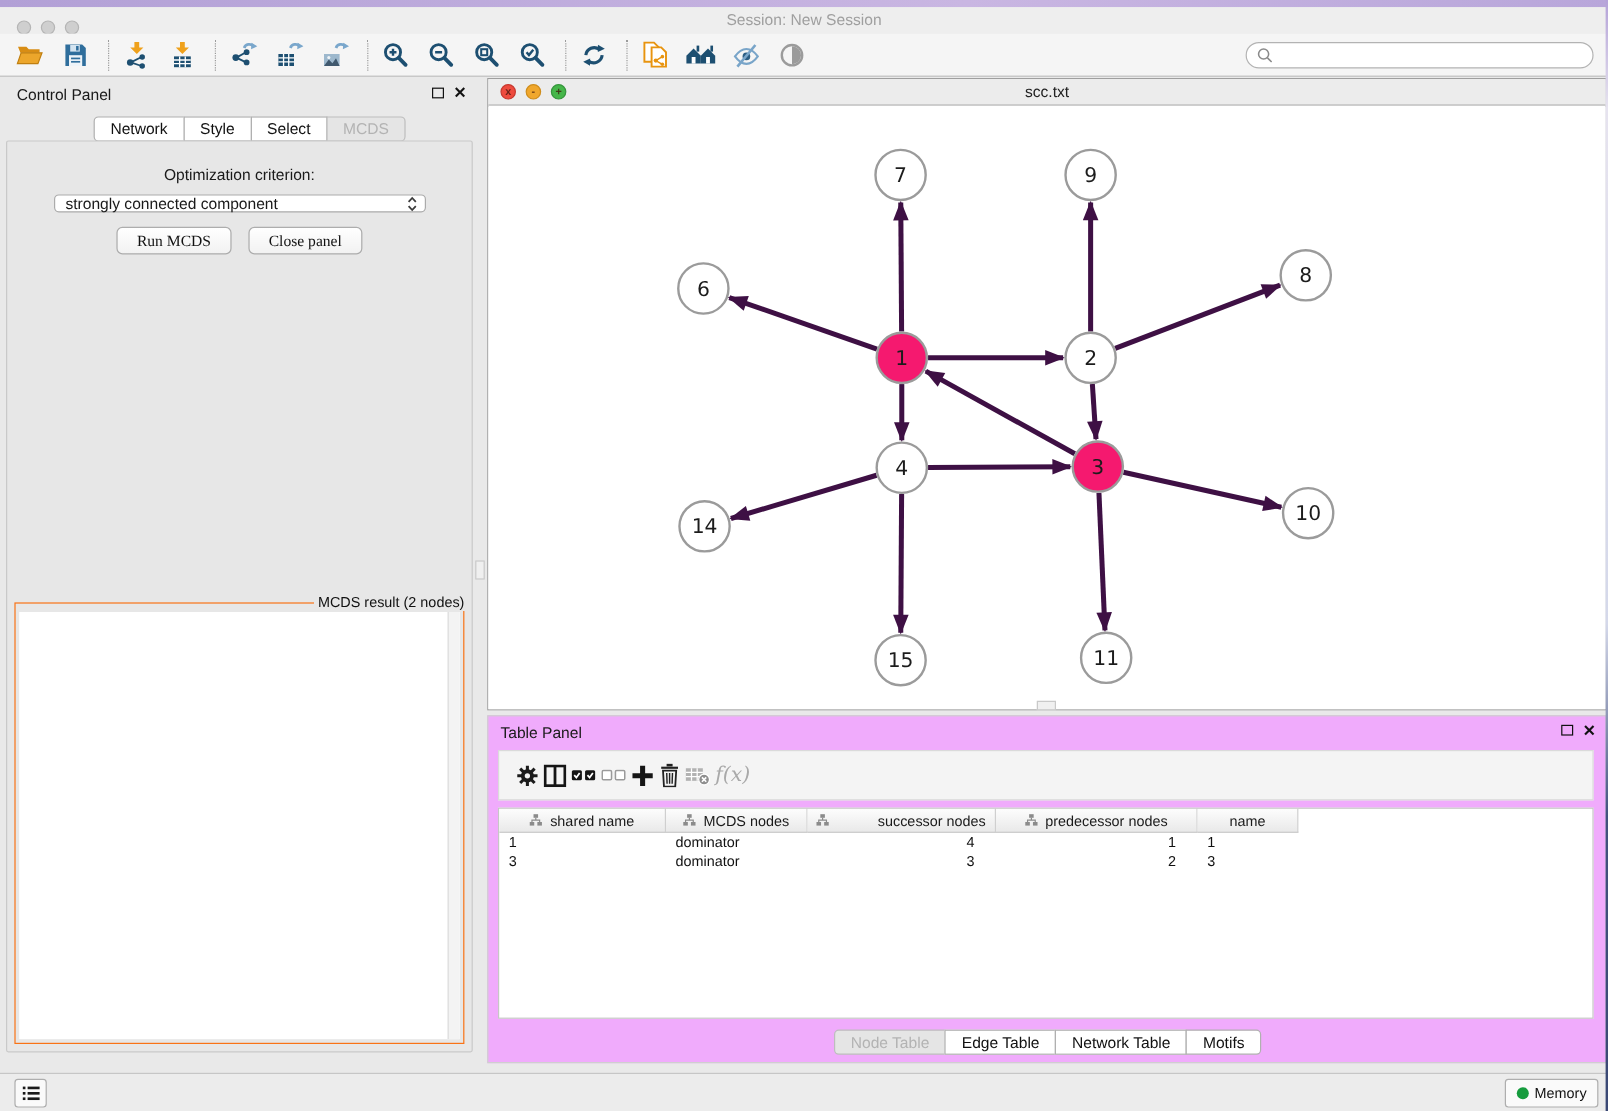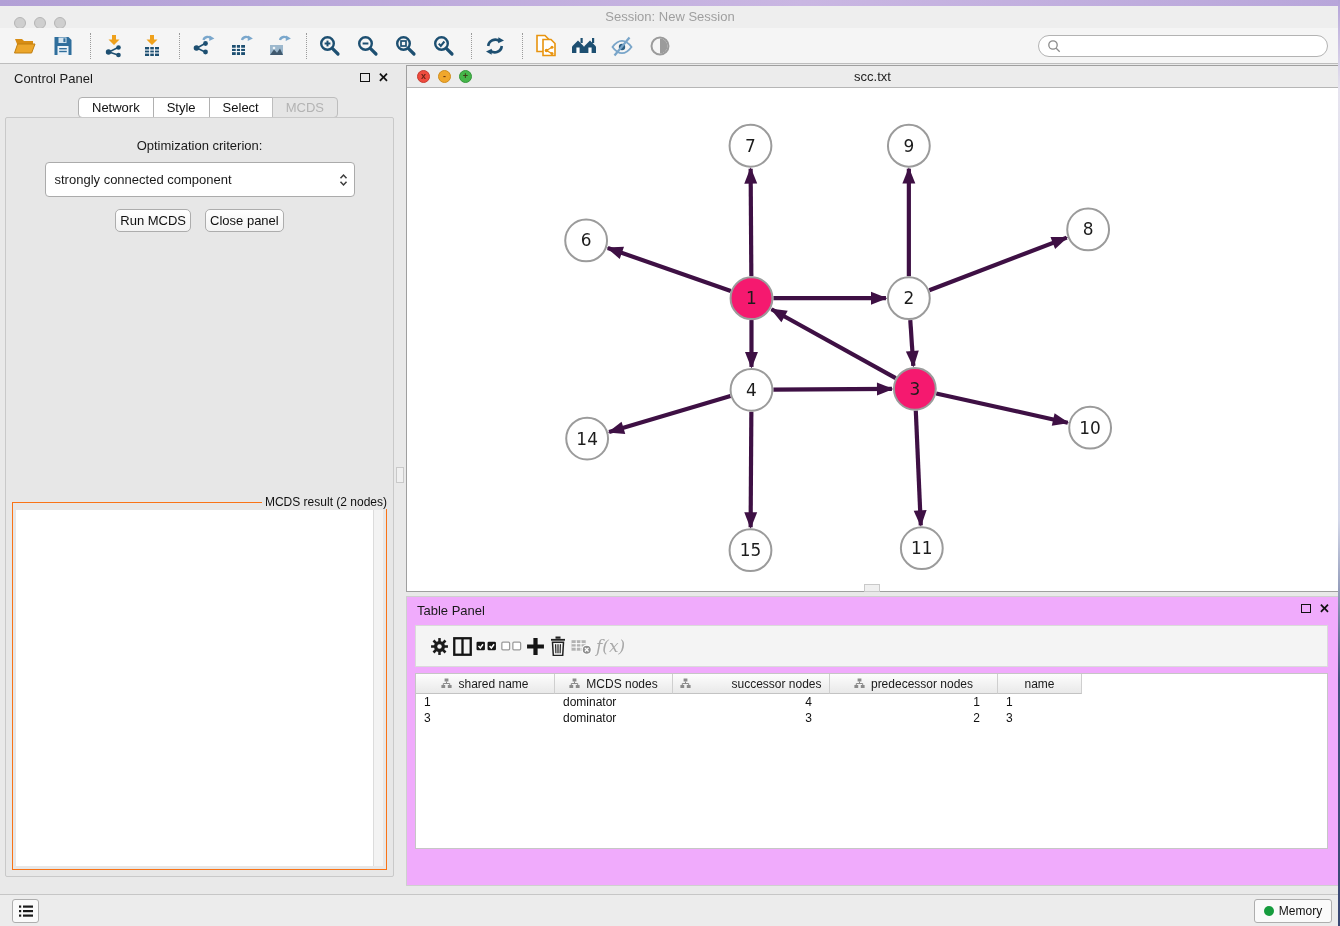--- a/index.html
+++ b/index.html
@@ -34,27 +34,27 @@
   .close-ic { position:absolute; font-size:13px; font-weight:bold; color:#111; line-height:10px; }
   .cp-tabs { position:absolute; left:78px; top:33px; display:flex; }
   .tab { height:21px; line-height:19px; padding:0 13px; background:#fff; border:1px solid #b0b0b0;
          font-size:13px; color:#111; margin-right:-1px; cursor:default; }
   .tab:first-child { border-radius:4px 0 0 4px; }
   .tab:last-child { border-radius:0 4px 4px 0; }
   .tab.active { background:#e5e5e5; color:#b3b3b3; border-color:#bdbdbd; }
   .cp-body { position:absolute; left:5px; top:53px; width:389px; height:760px; background:#e7e7e7;
              border:1px solid #c9c9c9; border-radius:2px; }
   .opt-label { text-align:center; margin-top:20px; font-size:13px; }
-  .criterion { width:310px; height:35px; margin:9px auto 0; background:#fff; border:1px solid #ababab;
+  .criterion { width:310px; height:15px; margin:9px auto 0; background:#fff; border:1px solid #ababab;
                border-radius:4px; display:flex; align-items:center; padding:0 6px 0 9px; font-size:13px; }
   .criterion .val { flex:1; }
   .btn-row { display:flex; justify-content:center; gap:14px; margin-top:12px; }
-  .btn { height:23px; padding:0 4px; background:linear-gradient(#ffffff,#f2f2f2);
+  .btn { height:23px; padding:0 16px; background:linear-gradient(#ffffff,#f2f2f2);
          border:1px solid #adadad; border-radius:5px; font-size:13px; color:#111;
-         font-family:Liberation Sans, sans-serif;text-align:center; }
+         font-family:Liberation Serif, serif;text-align:center; }
   .result-fieldset { position:absolute; left:6px; right:6px; top:377px; bottom:6px;
                      border:1px solid #f97316;text-align:right; }
   .result-fieldset legend { font-size:12px; color:#111; margin-left:4px; padding:0 3px; }
   .result-box { position:absolute; left:3px; right:3px; top:1px; bottom:3px; background:#fff;
                 overflow:hidden; }
   .result-line { font-size:12px; line-height:17px; padding-left:6px; }
   .scroll-track { position:absolute; right:0; top:0; bottom:0; width:10px; background:#f3f3f3;
                   border-left:1px solid #dcdcdc; }
 
   
@@ -559,20 +559,26 @@
           </div>
           <div class="trow">
             <div class="td left" style="width: 139px;">3</div>
             <div class="td left" style="width: 118px;">dominator</div>
             <div class="td right" style="width: 157px;">3</div>
             <div class="td right" style="width: 168px;">2</div>
             <div class="td left" style="width: 84px;">3</div>
           </div>
         </div>
     </div>
+    <div class="tp-tabs">
+      <div class="tab active">Node Table</div>
+      <div class="tab">Edge Table</div>
+      <div class="tab">Network Table</div>
+      <div class="tab">Motifs</div>
+    </div>
   </div>
 
   <div class="statusbar">
     <div class="sb-btn" style="left:12px; width:27px;">
       <svg width="16" height="14" viewBox="0 0 16 14">
           <g fill="#1a1a1a">
             <rect x="1" y="1.5" width="2.2" height="2.2"></rect>
             <rect x="5" y="1.5" width="10" height="2.2"></rect>
             <rect x="1" y="6" width="2.2" height="2.2"></rect>
             <rect x="5" y="6" width="10" height="2.2"></rect>

